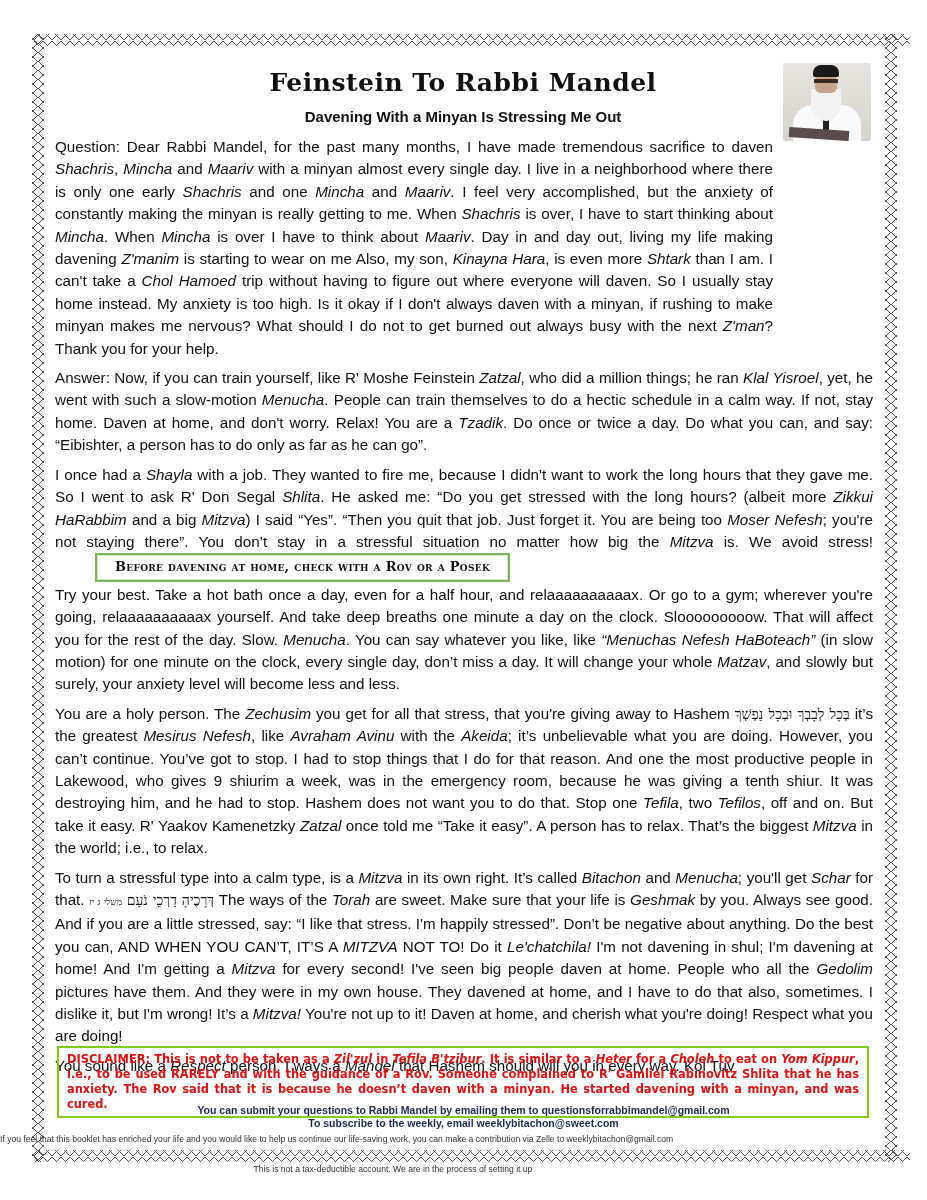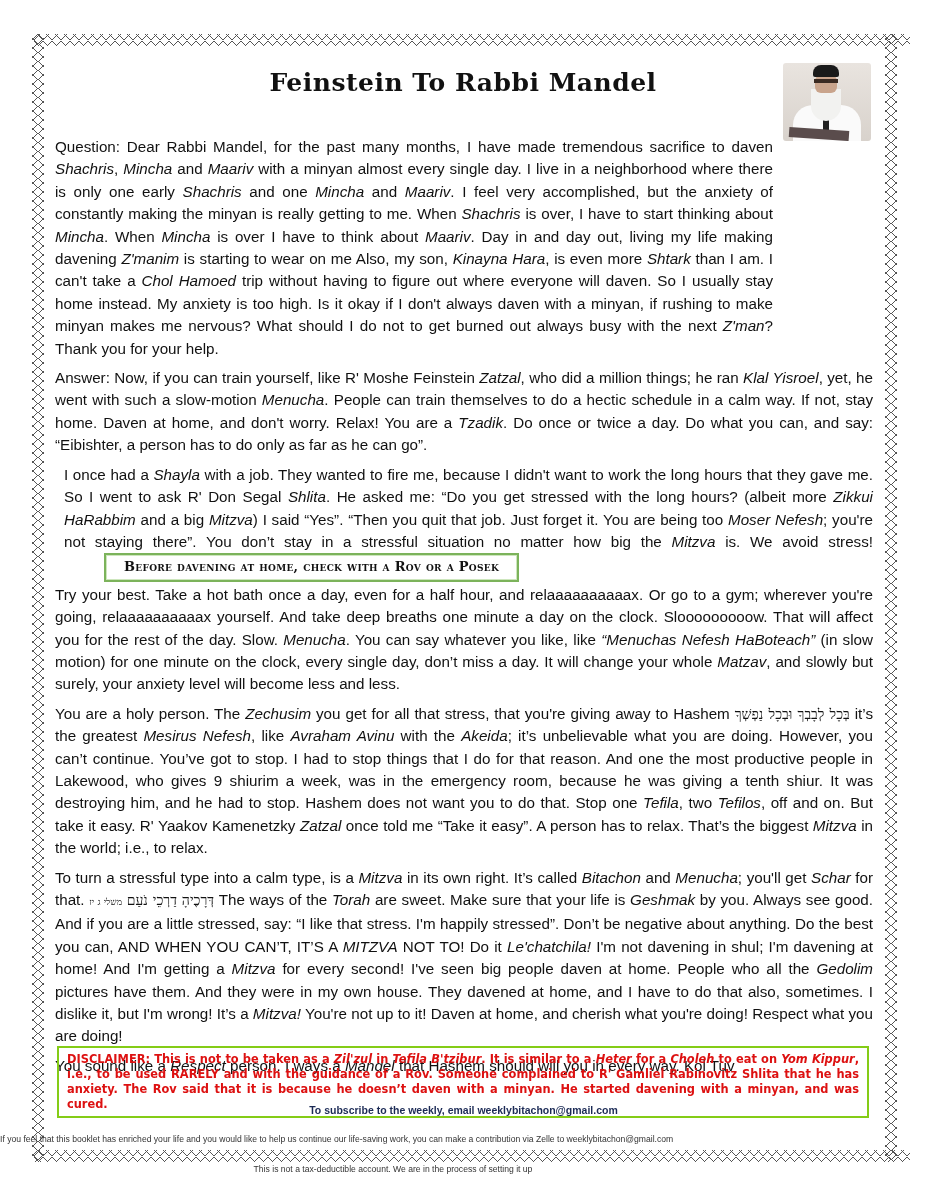--- a/index.html
+++ b/index.html
@@ -52,20 +52,21 @@
 </head>
 <body>
 
 <div class="bchain top"></div>
 <div class="bchain bottom"></div>
 <div class="bchain left"></div>
 <div class="bchain right"></div>
 
 <div style="position:absolute;left:34px;top:0;width:858px;height:1200px;">
   <div class="title">Feinstein To Rabbi Mandel</div>
+  <div class="subtitle">Davening With a Minyan Is Stressing Me Out</div>
 </div>
 
 <div class="photo">
   <div class="shirt"></div>
     <div class="tie"></div>
     <div class="beard"></div>
   <div class="face"></div>
     <div class="glasses"></div>
     <div class="hat"></div>
     <div class="book"></div>
@@ -73,21 +74,21 @@
 
 <div class="content">
   <p class="q-first">
     <b>Question:</b><span> Dear Rabbi Mandel, for the past many months, I have made tremendous sacrifice to daven </span><i>Shachris</i><span>, </span><i>Mincha</i><span> and </span><i>Maariv</i><span> with a minyan almost every single day. I live in a neighborhood where there is only one early </span><i>Shachris</i><span> and one </span><i>Mincha</i><span> and </span><i>Maariv</i><span>. I feel very accomplished, but the anxiety of constantly making the minyan is really getting to me. When </span><i>Shachris</i><span> is over, I have to start thinking about </span><i>Mincha</i><span>. When </span><i>Mincha</i><span> is over I have to think about </span><i>Maariv</i><span>. Day in and day out, living my life making davening </span><i>Z'manim</i><span> is starting to wear on me Also, my son, </span><i>Kinayna Hara</i><span>, is even more </span><i>Shtark</i><span> than I am. I can't take a </span><i>Chol Hamoed</i><span> trip without having to figure out where everyone will daven. So I usually stay home instead. My anxiety is too high. Is it okay if I don't always daven with a minyan, if rushing to make minyan makes me nervous? What should I do not to get burned out always busy with the next </span><i>Z'man</i><span>? Thank you for your help.</span>
   </p>
 
   <p>
     <b>Answer:</b><span> Now, if you can train yourself, like R' Moshe Feinstein </span><i>Zatzal</i><span>, who did a million things; he ran </span><i>Klal Yisroel</i><span>, yet, he went with such a slow-motion </span><i>Menucha</i><span>. People can train themselves to do a hectic schedule in a calm way. If not, stay home. Daven at home, and don't worry. Relax! You are a </span><i>Tzadik</i><span>. Do once or twice a day. Do what you can, and say: “Eibishter, a person has to do only as far as he can go”.</span>
   </p>
 
-  <p style="margin-bottom:2px;margin-left:9px;">
+  <p style="margin-bottom:2px;">
     <span>I once had a </span><i>Shayla</i><span> with a job. They wanted to fire me, because I didn't want to work the long hours that they gave me. So I went to ask R' Don Segal </span><i>Shlita</i><span>. He asked me: “Do you get stressed with the long hours? (albeit more </span><i>Zikkui HaRabbim</i><span> and a big </span><i>Mitzva</i><span>) I said “Yes”. “Then you quit that job. Just forget it. You are being too </span><i>Moser Nefesh</i><span>; you're not staying there”. </span><b>You don’t stay in a stressful situation no matter how big the </b><b><i>Mitzva</i></b><b> is</b><span>. We avoid stress!</span><span class="callout">Before davening at home, check with a Rov or a Posek</span>
   </p>
 
   <p>
     <span>Try your best. Take a hot bath once a day, even for a half hour, and relaaaaaaaaaax. Or go to a gym; wherever you're going, relaaaaaaaaaax yourself. And take deep breaths one minute a day on the clock. Slooooooooow. That will affect you for the rest of the day. Slow. </span><i>Menucha</i><span>. You can say whatever you like, like </span><i>“Menuchas Nefesh HaBoteach”</i><span> (in slow motion) for one minute on the clock, every single day, don’t miss a day. It will change your whole </span><i>Matzav</i><span>, and slowly but surely, your anxiety level will become less and less.</span>
   </p>
 
   <p>
     <span>You are a holy person. The </span><i>Zechusim</i><span> you get for all that stress, that you're giving away to Hashem </span><span class="heb" dir="rtl">בְּכָל לְבָבְךָ וּבְכָל נַפְשְׁךָ</span><span> it’s the greatest </span><i>Mesirus Nefesh</i><span>, like </span><i>Avraham Avinu</i><span> with the </span><i>Akeida</i><span>; it’s unbelievable what you are doing. However, you can’t continue. You’ve got to stop. I had to stop things that I do for that reason. And one the most productive people in Lakewood, who gives 9 shiurim a week, was in the emergency room, because he was giving a tenth shiur. It was destroying him, and he had to stop. </span><b>Hashem does not want you to do that</b><span>. Stop one </span><i>Tefila</i><span>, two </span><i>Tefilos</i><span>, off and on. But take it easy. R' Yaakov Kamenetzky </span><i>Zatzal</i><span> once told me “Take it easy”. </span><b>A person has to relax. That’s the biggest </b><b><i>Mitzva</i></b><b> in the world; i.e., to relax</b><span>.</span>
   </p>
@@ -99,16 +100,17 @@
   <p style="text-align:left;">
     <span>You sound like a </span><i>Respect</i><span> person. I ways a </span><i>Mandel</i><span> that Hashem should will you in every way. Kol Tuv</span>
   </p>
 </div>
 
 <div class="disclaimer">
   <span>DISCLAIMER</span><span>: This is not to be taken as a </span><i>Zil'zul</i><span> in </span><i>Tefila B'tzibur</i><span>. It is similar to a </span><i>Heter</i><span> for a </span><i>Choleh</i><span> to eat on </span><i>Yom Kippur</i><span>, i.e., to be used RARELY and with the guidance of a Rov. Someone complained to R' Gamliel Rabinovitz Shlita that he has anxiety. The Rov said that it is because he doesn’t daven with a minyan. He started davening with a minyan, and was cured.</span>
 </div>
 
 <div class="footer1">
-  <div>To subscribe to the weekly, email weeklybitachon@gmail.com</div>
+  <div>You can submit your questions to Rabbi Mandel by emailing them to questionsforrabbimandel@gmail.com</div>
+  <div>To subscribe to the weekly, email weeklybitachon@sweet.com</div>
 </div>
 <div class="footer2">If you feel that this booklet has enriched your life and you would like to help us continue our life-saving work, you can make a contribution via Zelle to weeklybitachon@gmail.com</div>
 <div class="footer3">This is not a tax-deductible account. We are in the process of setting it up</div>
 
 </body></html>

